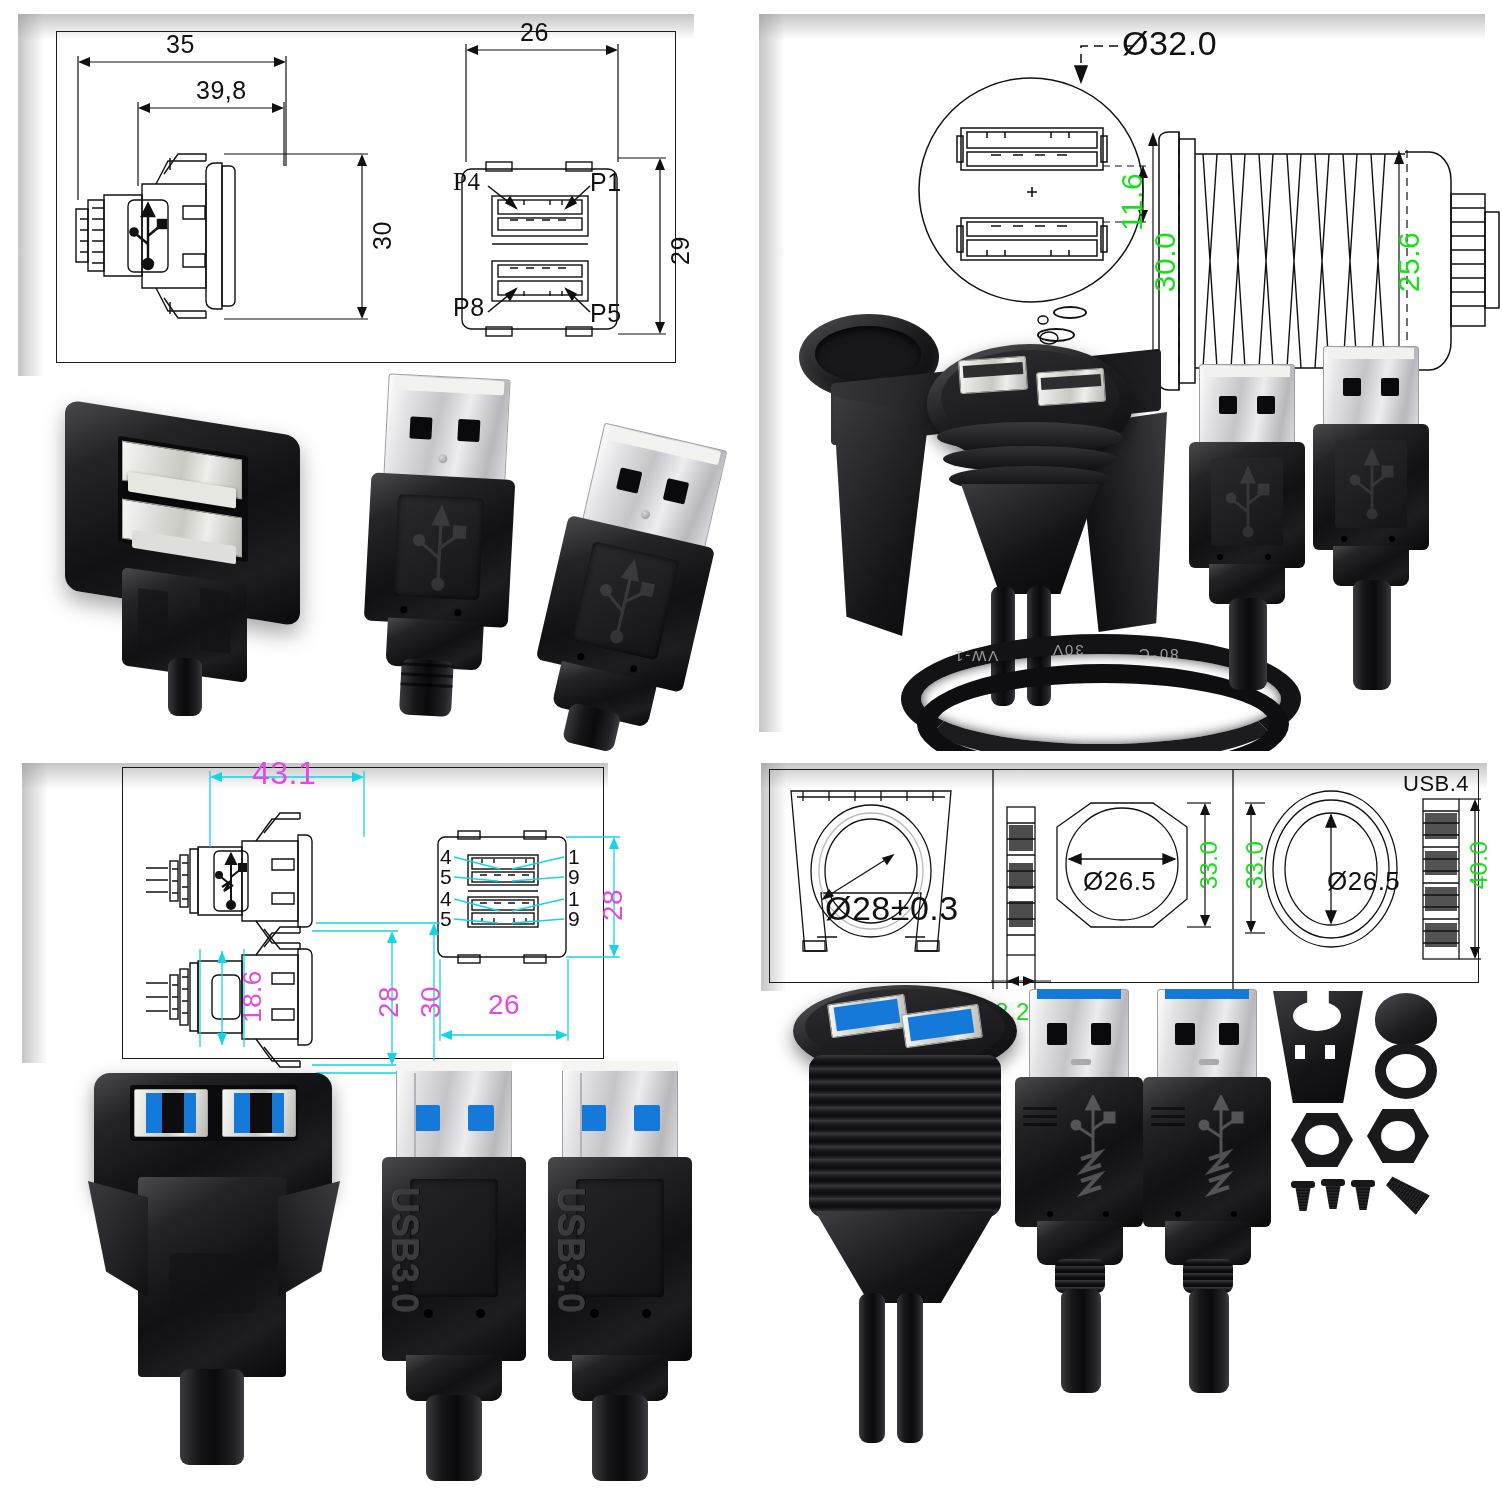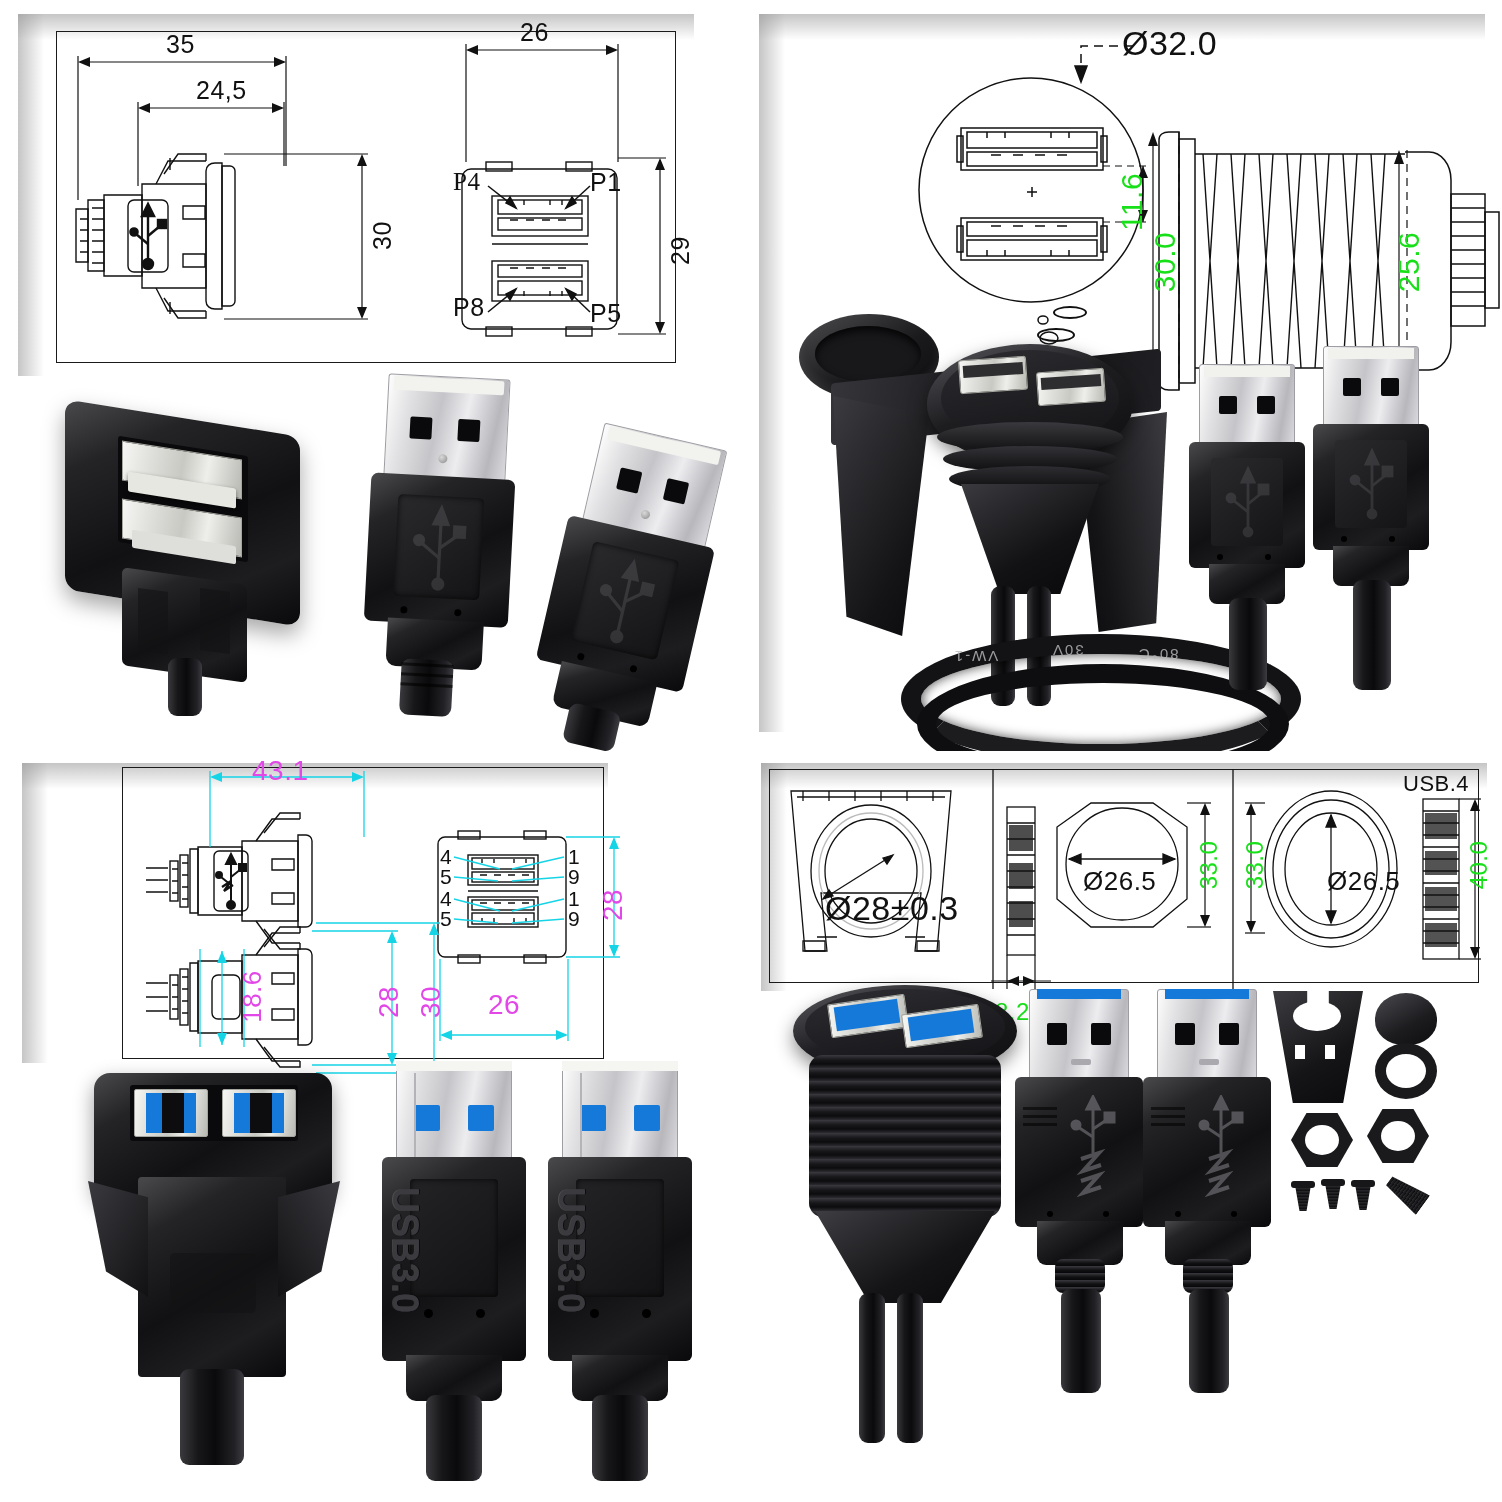--- a/index.html
+++ b/index.html
@@ -189,21 +189,21 @@
         <polygon points="344,140 339,152 349,152"></polygon>
             <polygon points="344,305 339,293 349,293"></polygon>
         <polygon points="448,36 460,31 460,41"></polygon>
             <polygon points="600,36 588,31 588,41"></polygon>
         <polygon points="642,144 637,156 647,156"></polygon>
             <polygon points="642,320 637,308 647,308"></polygon>
       </g>
     </svg>
 
     <div class="dim" style="left:148px;top:16px;">35</div>
-    <div class="dim" style="left:178px;top:62px;">24,5</div>
+    <div class="dim" style="left:178px;top:62px;">39,8</div>
     <div class="dim" style="left:350px;top:207px;transform:rotate(-90deg);">30</div>
     <div class="dim" style="left:502px;top:4px;">26</div>
     <div class="dim" style="left:648px;top:222px;transform:rotate(-90deg);">29</div>
 
     <div class="dim" style="left:435px;top:154px;font-family:Liberation Serif, serif;">P4</div>
     <div class="dim" style="left:572px;top:154px;">P1</div>
     <div class="dim" style="left:435px;top:279px;">P8</div>
     <div class="dim" style="left:572px;top:285px;">P5</div>
   </div>
 
@@ -607,21 +607,21 @@
           <polygon points="392,314 387,302 397,302"></polygon>
       <polygon points="434,172 429,184 439,184"></polygon>
           <polygon points="434,322 429,310 439,310"></polygon>
       <polygon points="614,86 609,98 619,98"></polygon>
           <polygon points="614,206 609,194 619,194"></polygon>
       <polygon points="440,284 452,279 452,289"></polygon>
           <polygon points="568,284 556,279 556,289"></polygon>
     </g>
   </svg>
 
-  <div class="dim magenta" style="left:252px;top:4px;font-size:28px;">43.1</div>
+  <div class="dim magenta" style="left:252px;top:4px;font-size:32px;">43.1</div>
   <div class="dim magenta" style="left:226px;top:230px;transform:rotate(-90deg);font-size:26px;">18.6</div>
   <div class="dim magenta" style="left:373px;top:235px;transform:rotate(-90deg);font-size:28px;">28</div>
   <div class="dim magenta" style="left:415px;top:235px;transform:rotate(-90deg);font-size:28px;">30</div>
   <div class="dim magenta" style="left:597px;top:138px;transform:rotate(-90deg);font-size:28px;">28</div>
   <div class="dim magenta" style="left:488px;top:238px;font-size:28px;">26</div>
 
   <div class="dim sm" style="left:440px;top:94px;">4</div>
   <div class="dim sm" style="left:440px;top:114px;">5</div>
   <div class="dim sm" style="left:440px;top:136px;">4</div>
   <div class="dim sm" style="left:440px;top:156px;">5</div>

